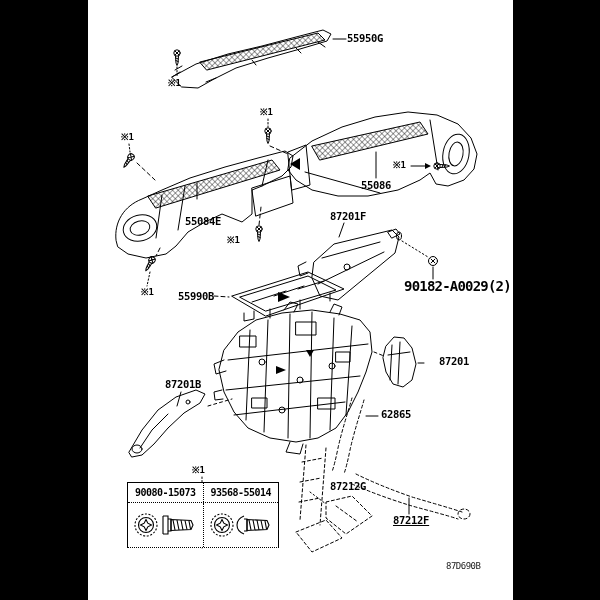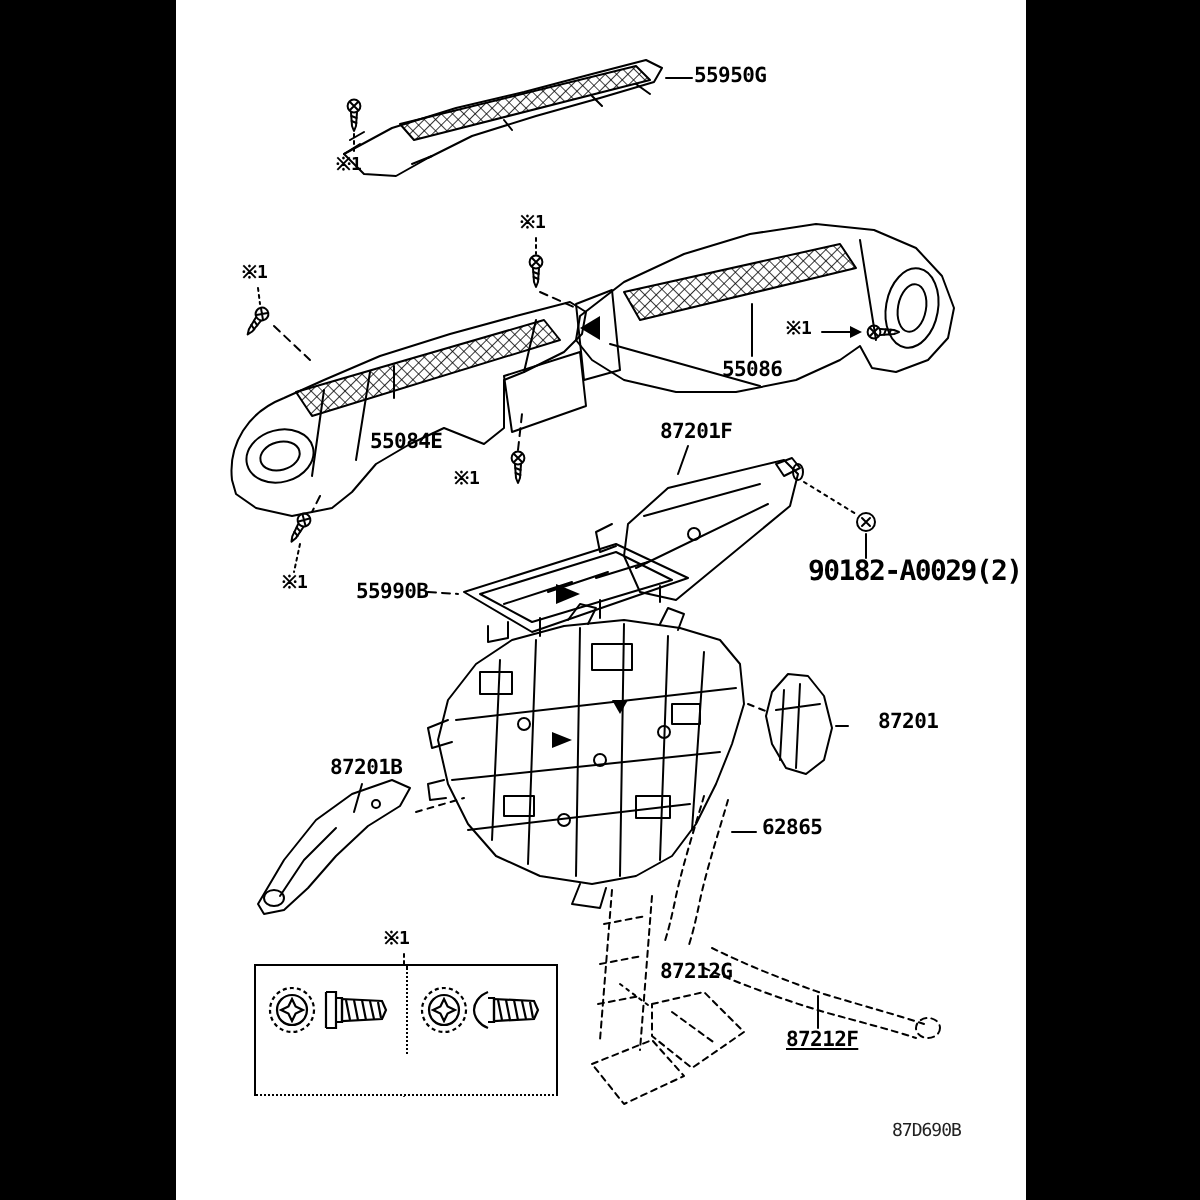--- a/index.html
+++ b/index.html
@@ -215,20 +215,24 @@
   <div class="marker" style="left:260px;top:107px;">※1</div>
   <div class="marker" style="left:393px;top:160px;">※1</div>
   <div class="marker" style="left:227px;top:235px;">※1</div>
   <div class="marker" style="left:141px;top:287px;">※1</div>
   <div class="marker" style="left:192px;top:465px;">※1</div>
 
   <div class="diagcode" style="left:446px;top:561px;">87D690B</div>
 </div>
 
 <div id="fastener-table">
+  <div class="hdr-row">
+    <div class="hdr-cell">90080-15073</div>
+    <div class="hdr-cell">93568-55014</div>
+  </div>
   <div class="icon-row">
     <div class="icon-cell">
       <svg width="68" height="40" viewBox="0 0 68 40" stroke="#000" fill="none" stroke-width="1.1">
         <g>
           <circle cx="15" cy="20" r="11" stroke-dasharray="2,1.6"></circle>
           <circle cx="15" cy="20" r="7.5"></circle>
           <path d="M15,14.5 L16.8,18.2 L20.5,20 L16.8,21.8 L15,25.5 L13.2,21.8 L9.5,20 L13.2,18.2 Z"></path>
         </g>
         <g>
           <path d="M32,11 L32,29 M32,11 L37,11 L37,29 L32,29 M37,14 L40,14 L40,26 L37,26"></path>

